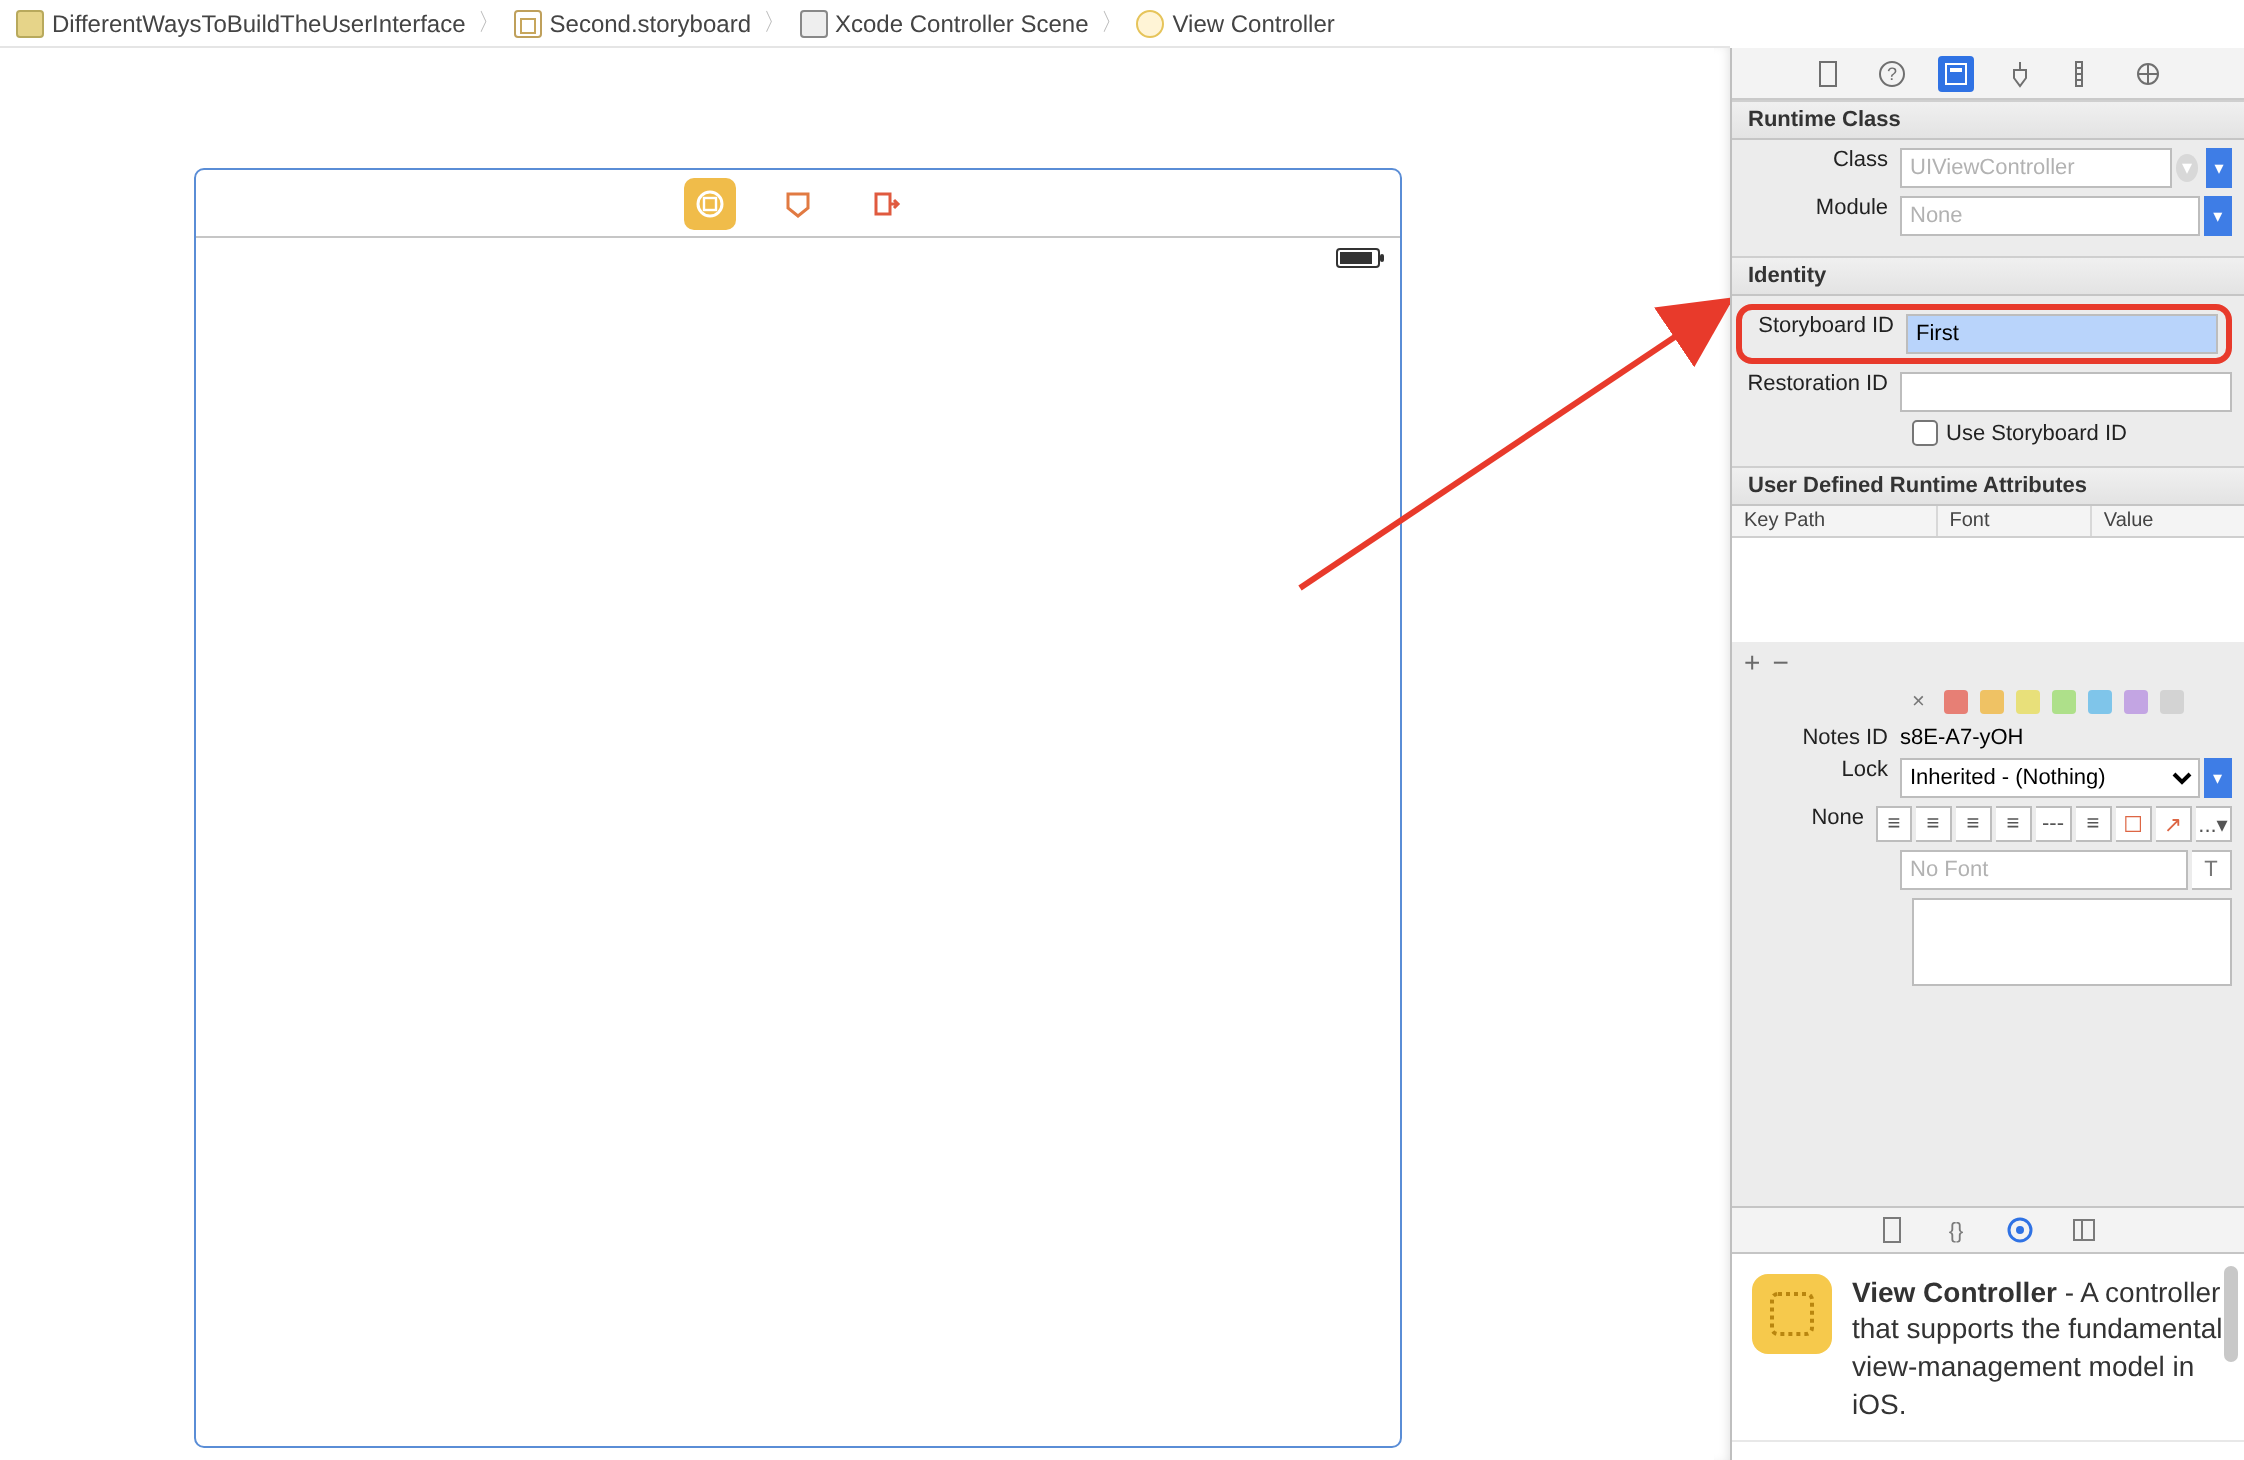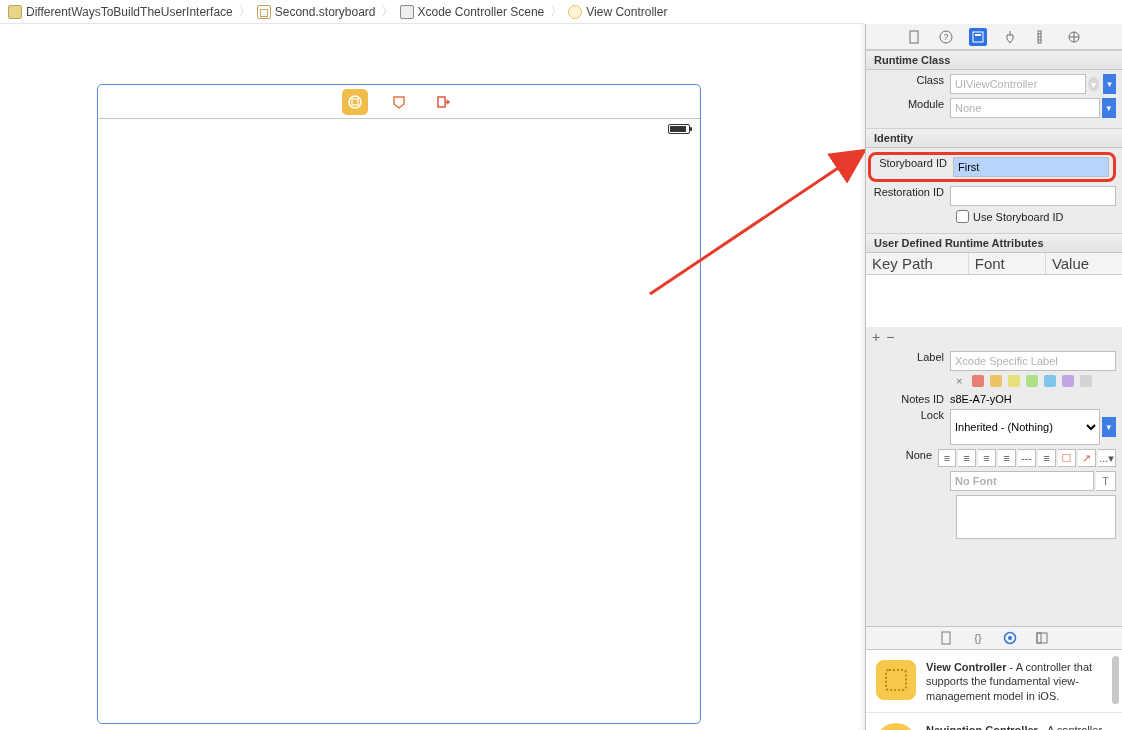--- a/index.html
+++ b/index.html
@@ -49,51 +49,51 @@
 .dropdown-btn { width:16px; height:20px; background:#3e7de6; border:none; display:inline-flex; align-items:center; justify-content:center; color:#fff; font-size:9px; cursor:pointer; }
 .clear-circle { width:14px; height:14px; border-radius:50%; background:#d8d8d8; color:#fff; font-size:10px; display:inline-flex; align-items:center; justify-content:center; margin-right:2px; }
 .chk { display:flex; align-items:center; gap:4px; font-size:11px; color:#222; padding-left:6px; }
 .chk input { width:13px; height:13px; }
 
 
 .hl-wrap { border:3px solid #e83a2b; border-radius:8px; padding:2px 4px; margin-left:-4px; }
 .storyboard-input { background:#b9d4fb !important; }
 
 
-.rt-head { display:flex; font-size:15px; color:#444; background:#f4f4f4; border-bottom:1px solid #cfcfcf; }
+.rt-head { display:flex; font-size:10px; color:#444; background:#f4f4f4; border-bottom:1px solid #cfcfcf; }
 .rt-col { padding:2px 6px; border-right:1px solid #d8d8d8; }
 .rt-c1 { flex:1.4; } .rt-c2 { flex:1; } .rt-c3 { flex:1; border-right:none; }
 .rt-body { height:52px; background:#fff; }
 .rt-tools { padding:2px 6px; font-size:14px; color:#6a6a6a; display:flex; gap:6px; }
 
 
 .color-chips { display:flex; gap:6px; align-items:center; margin-left:84px; }
 .chip { width:12px; height:12px; border-radius:2px; }
 .chip.x { width:10px; height:10px; border:none; color:#777; font-size:11px; line-height:10px; }
-select.xc { height:36px; border:1px solid #bdbdbd; background:#fff; font-size:11px; width:100%; }
+select.xc { height:20px; border:1px solid #bdbdbd; background:#fff; font-size:11px; width:100%; }
 .select-wrap { display:flex; }
 .notes-tb { display:flex; gap:0; }
 .ntb { width:18px; height:18px; border:1px solid #bdbdbd; background:#fff; font-size:11px; display:inline-flex; align-items:center; justify-content:center; color:#555; cursor:pointer; }
 .ntb + .ntb { border-left:none; }
 .font-field { display:flex; }
-.font-field input { flex:1;font-weight:bold; }
+.font-field input { flex:1; }
 .font-btn { width:20px; height:20px; border:1px solid #bdbdbd; border-left:none; background:#fff; font-size:11px; color:#777; cursor:pointer; }
 .notes-area { width:160px; height:44px; border:1px solid #bdbdbd; background:#fff; margin-left:84px; }
 
 
 .lib-tabs { height:24px; border-top:1px solid #c5c5c5; border-bottom:1px solid #c5c5c5; background:#f3f3f3; display:flex; align-items:center; justify-content:center; gap:16px; }
 .lib-tab { width:16px; height:16px; color:#7a7a7a; display:flex; align-items:center; justify-content:center; cursor:pointer; }
 .lib-tab.active { color:#2f72e4; }
 .lib-list { flex:1; overflow:hidden; background:#fff; position:relative; }
 .lib-item { display:flex; gap:10px; padding:10px 10px 8px 10px; border-bottom:1px solid #e8e8e8; }
 .lib-icon { width:40px; height:40px; border-radius:8px; flex-shrink:0; display:flex; align-items:center; justify-content:center; }
 .lib-icon.sq { background:#f6c94c; }
 .lib-icon.sq .inner { width:22px; height:22px; border:2px dotted #b9860f; border-radius:4px; }
 .lib-icon.cir { background:#f6c94c; border-radius:50%; }
-.lib-text { font-size:11px; color:#333; line-height:1.35; }
+.lib-text { font-size:14px; color:#333; line-height:1.35; }
 .lib-text b { font-weight:bold; }
 .lib-scroll { position:absolute; right:3px; top:6px; width:7px; height:48px; background:#c8c8c8; border-radius:4px; }
 
 
 .arrow-svg { position:absolute; pointer-events:none; }
 
 .flex-spacer { flex:1; }
 </style>
 </head>
 <body>
@@ -251,26 +251,20 @@
         <div class="rt-col rt-c3">Value</div>
       </div>
       <div class="rt-body"></div>
       <div class="rt-tools">
         <span>+</span>
         <span>−</span>
       </div>
     </div>
 
     <div class="sect-body">
-      <div class="row">
-        <label>Label</label>
-        <div class="field">
-          <input type="text" class="xc" placeholder="Xcode Specific Label" style="">
-        </div>
-      </div>
       <div class="color-chips">
         <span class="chip x">×</span>
         <span class="chip" style="background:#e77f75"></span>
         <span class="chip" style="background:#efc264"></span>
         <span class="chip" style="background:#e8e07a"></span>
         <span class="chip" style="background:#aee08a"></span>
         <span class="chip" style="background:#7fc5ea"></span>
         <span class="chip" style="background:#c3a5e3"></span>
         <span class="chip" style="background:#d3d3d3"></span>
       </div>

